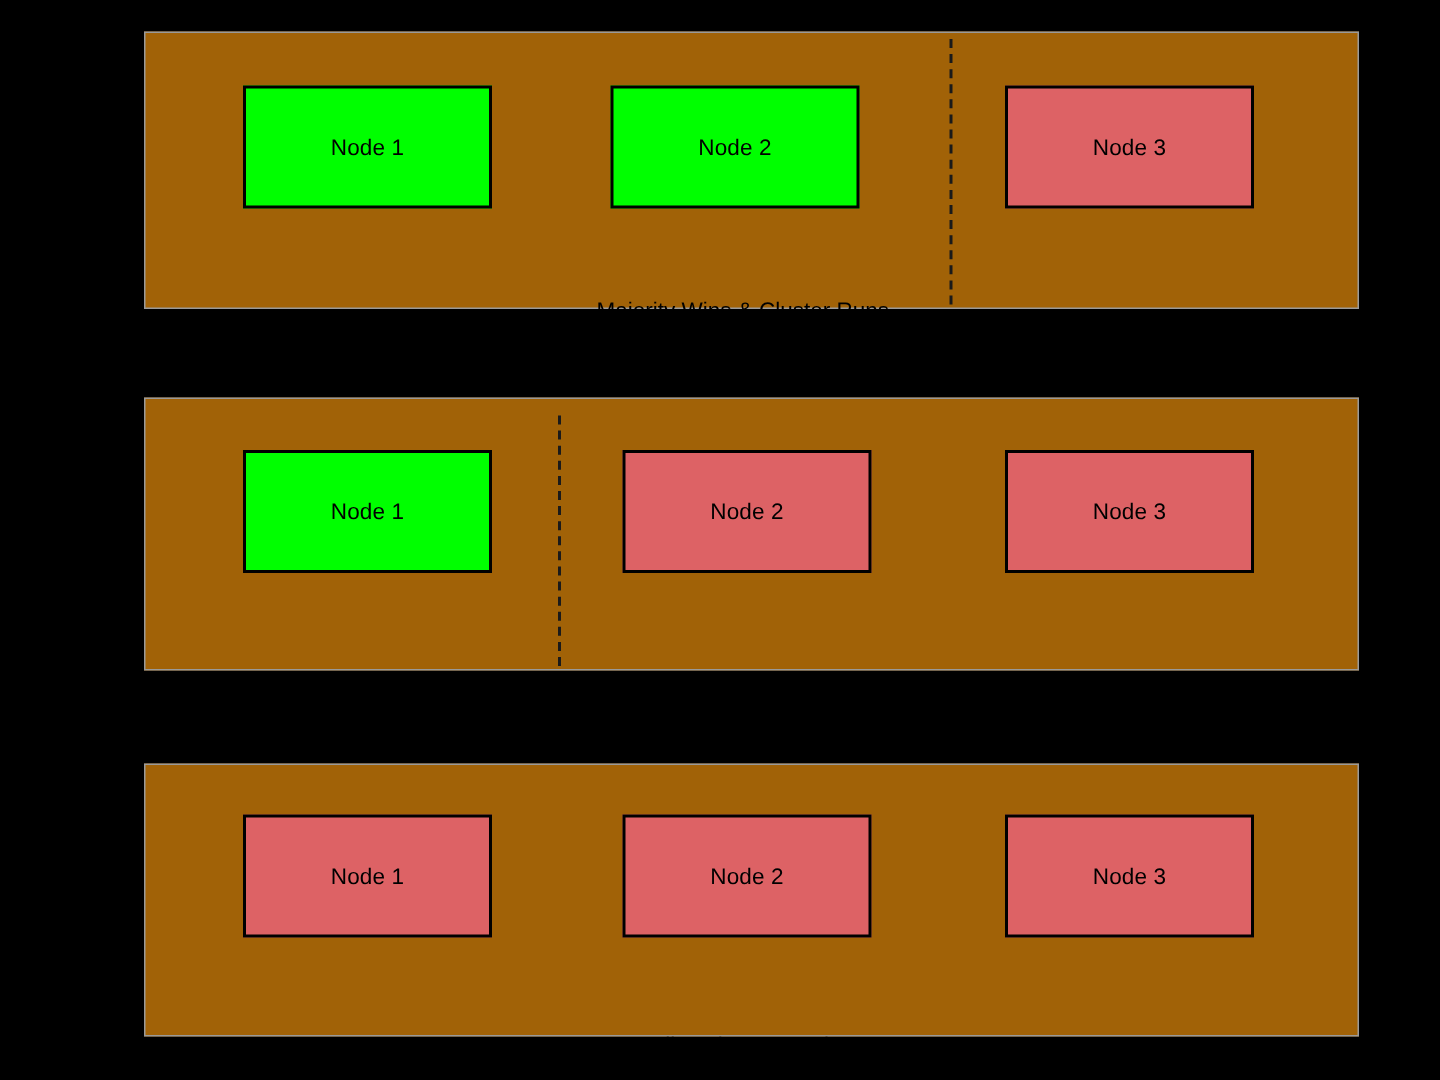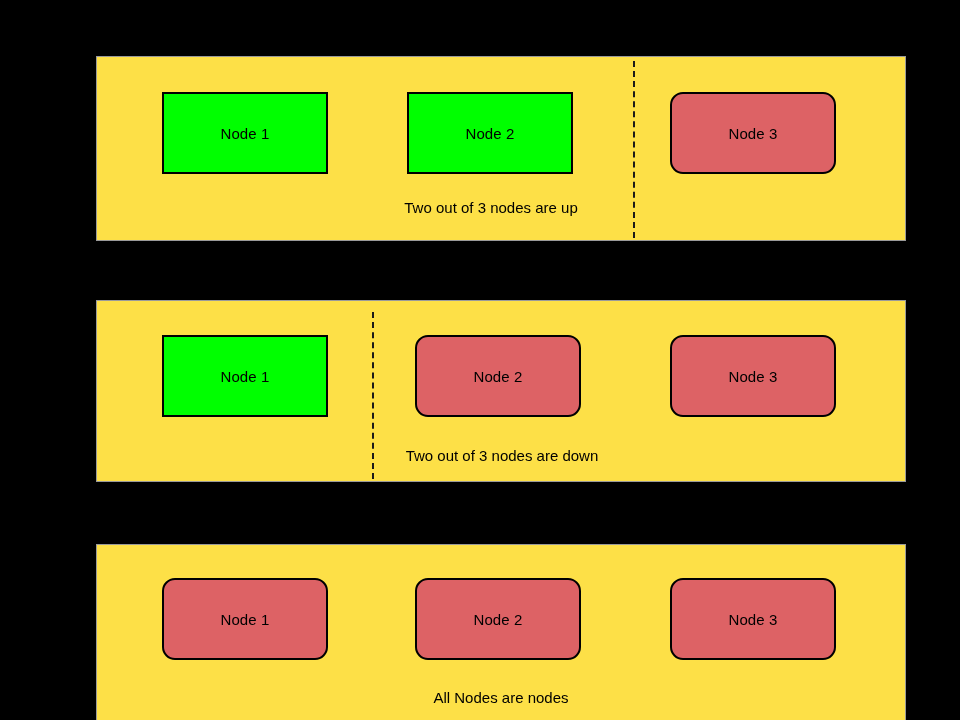--- a/index.html
+++ b/index.html
@@ -11,25 +11,24 @@
     width: 960px;
     height: 720px;
     position: relative;
     overflow: hidden;
     font-family: "Liberation Sans", sans-serif;
     -webkit-font-smoothing: antialiased;
   }
 
   .panel {
     position: absolute;
-    background: #fde047;
+    background: #a16207;
     border: 1px solid #9a9a9a;
     box-sizing: border-box;
     overflow: hidden;
-    margin-top: 35px;
   }
 
   #panel-0 { left: 96px;  top: 21px;  width: 810px; height: 185px; }
   #panel-1 { left: 96px;  top: 265px; width: 810px; height: 182px; }
   #panel-2 { left: 96px;  top: 509px; width: 810px; height: 182px; }
 
   .node-box {
     position: absolute;
     width: 166px;
     height: 82px;
@@ -40,21 +39,21 @@
     justify-content: center;
   }
   .node-label {
     font-size: 15px;
     color: #000000;
     line-height: 1;
     letter-spacing: 0.1px;
   }
 
   .node-up   { background: #00ff00; }
-  .node-down { background: #dd6265; border-radius: 13px; }
+  .node-down { background: #dd6265; }
 
   .divider {
     position: absolute;
     width: 0;
     border-left: 2px dashed #1a1a1a;
   }
 
   .caption {
     position: absolute;
     font-size: 15px;
@@ -75,21 +74,20 @@
   <div class="node-box node-up" style="left:310px; top:35px;">
     <span class="node-label">Node 2</span>
   </div>
   <div class="node-box node-down" style="left:573px; top:35px;">
     <span class="node-label">Node 3</span>
   </div>
   <div class="divider" style="left:536px; top:4px; height:177px;"></div>
 </div>
 
 <div class="caption" style="left:368px; top:150px; width:246px;">
-  <span class="caption-line">Two out of 3 nodes are up</span>
   <span class="caption-line">, Majority Wins &amp; Cluster Runs</span>
 </div>
 
 <div class="panel" id="panel-1">
   <div class="node-box node-up" style="left:65px; top:34px;">
     <span class="node-label">Node 1</span>
   </div>
   <div class="node-box node-down" style="left:318px; top:34px;">
     <span class="node-label">Node 2</span>
   </div>

